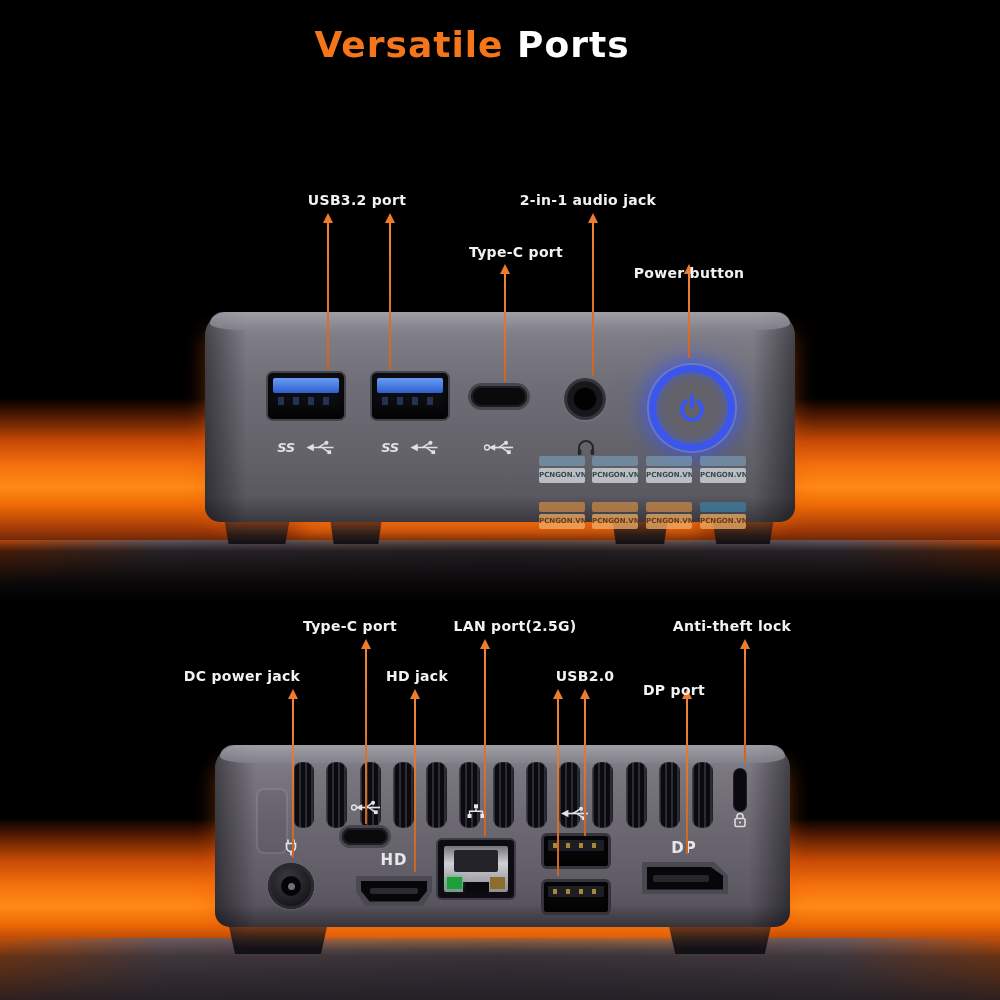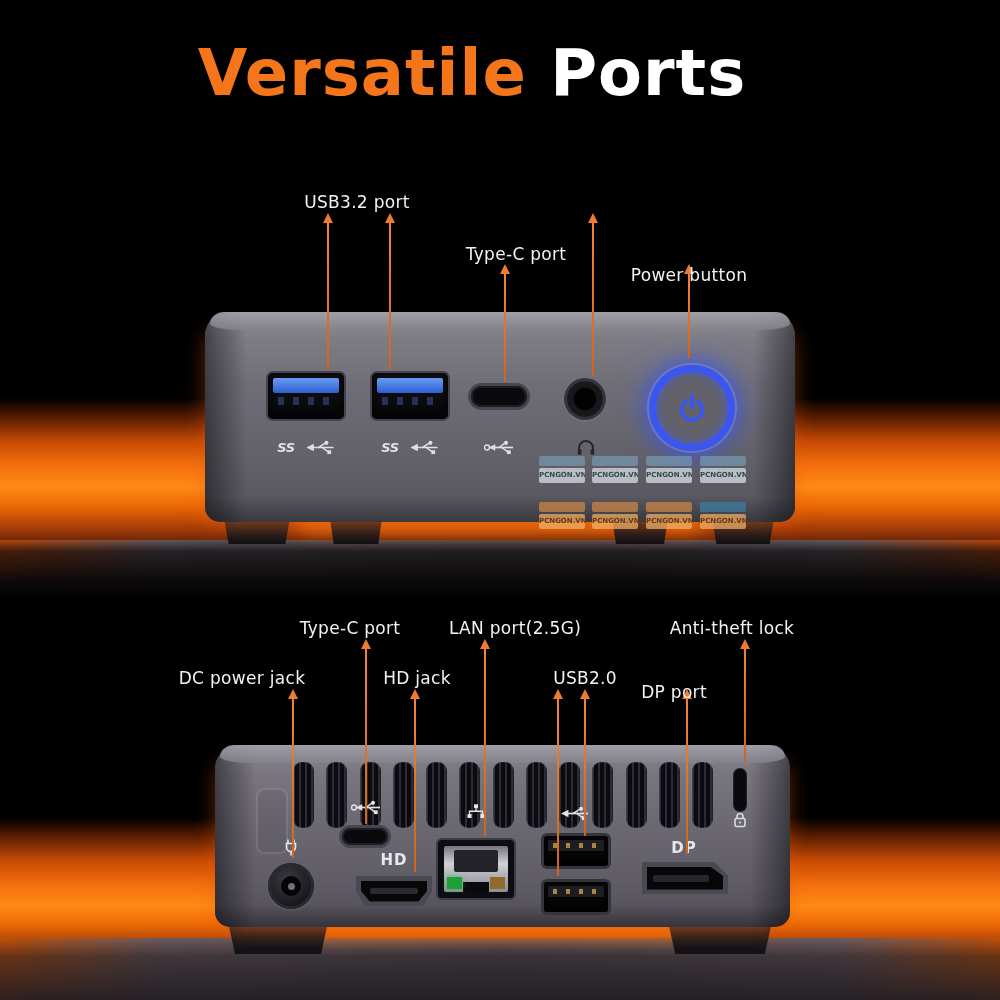--- a/index.html
+++ b/index.html
@@ -1,26 +1,26 @@
 <!DOCTYPE html>
 <html><head>
 <meta charset="utf-8">
 <style>
   html,body{margin:0;padding:0;background:#000;}
   .canvas{position:relative;width:1000px;height:1000px;background:#000;overflow:hidden;
           font-family:"DejaVu Sans", sans-serif;}
 
   
-  .title{position:absolute;top:36px;left:0;width:944px;text-align:center;
-         font-size:64px;font-weight:800;letter-spacing:1px;color:#ffffff;white-space:nowrap;}
+  .title{position:absolute;top:24px;left:0;width:944px;text-align:center;
+         font-size:36px;font-weight:800;letter-spacing:1px;color:#ffffff;white-space:nowrap;}
   .title .accent{color:#F5761A;}
   .subtitle{position:absolute;top:113px;left:0;width:1000px;text-align:center;
             font-size:23px;font-weight:700;color:#f5f5f5;letter-spacing:.4px;}
-  .plabel{position:absolute;transform:translateX(-50%);color:#f2f2f3;font-size:17px;
-          font-weight:400;letter-spacing:.3px;white-space:nowrap;z-index:6;}
+  .plabel{position:absolute;transform:translateX(-50%);color:#f2f2f3;font-size:14px;
+          font-weight:700;letter-spacing:.3px;white-space:nowrap;z-index:6;}
 
   
   .arrow{position:absolute;width:2px;background:linear-gradient(180deg,#f0853a,#cf6420);z-index:5;}
   .arrow::before{content:"";position:absolute;top:-9px;left:-4px;width:0;height:0;
                  border-left:5px solid transparent;border-right:5px solid transparent;
                  border-bottom:10px solid #ee7c2e;}
 
   
   .glow{position:absolute;left:0;width:1000px;z-index:1;}
   .front-glow{top:398px;height:168px;
@@ -143,20 +143,21 @@
   <div class="glow front-glow"></div>
   <div class="glow back-glow"></div>
   <div class="floor front-floor"></div>
   <div class="floor back-floor"></div>
   <div class="under-glow" style="left:300px;top:514px;width:400px;"></div>
   <div class="under-glow" style="left:305px;top:920px;width:390px;"></div>
 
   <div class="title"><span class="accent">Versatile</span><span> Ports</span></div>
 
   <div class="plabel" style="left:357px;top:192px;">USB3.2 port</div>
+  <div class="plabel" style="left:588px;top:192px;">2-in-1 audio jack</div>
   <div class="plabel" style="left:516px;top:244px;">Type-C port</div>
   <div class="plabel" style="left:689px;top:244px;margin-top:21px;">Power button</div>
 
   <div class="arrow" style="left:327px;top:222px;height:148px;"></div>
   <div class="arrow" style="left:389px;top:222px;height:148px;"></div>
   <div class="arrow" style="left:504px;top:273px;height:109px;"></div>
   <div class="arrow" style="left:592px;top:222px;height:154px;"></div>
   <div class="arrow" style="left:688px;top:273px;height:85px;"></div>
 
   <div class="foot" style="left:224px;top:518px;width:66px;height:26px;"></div>

